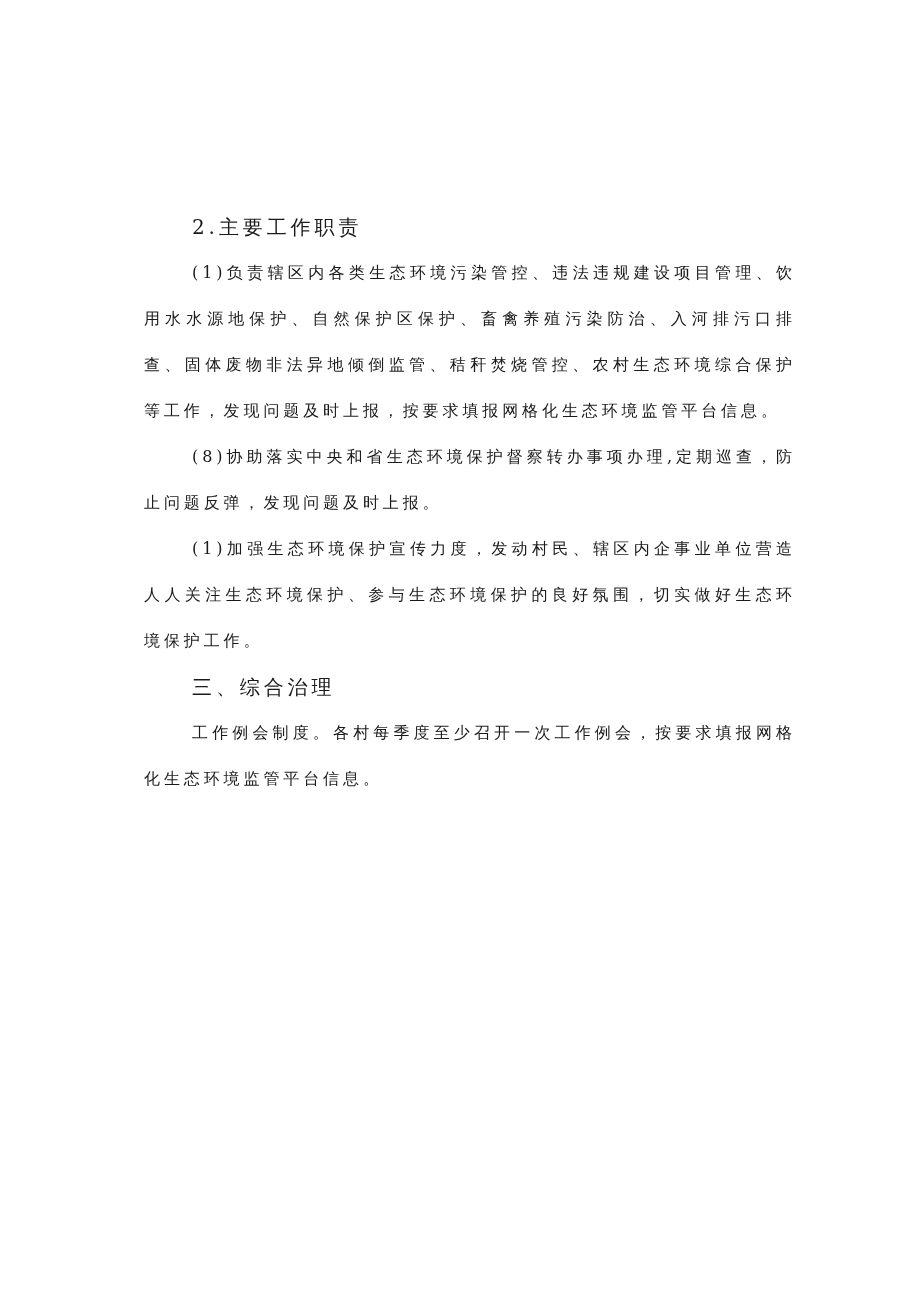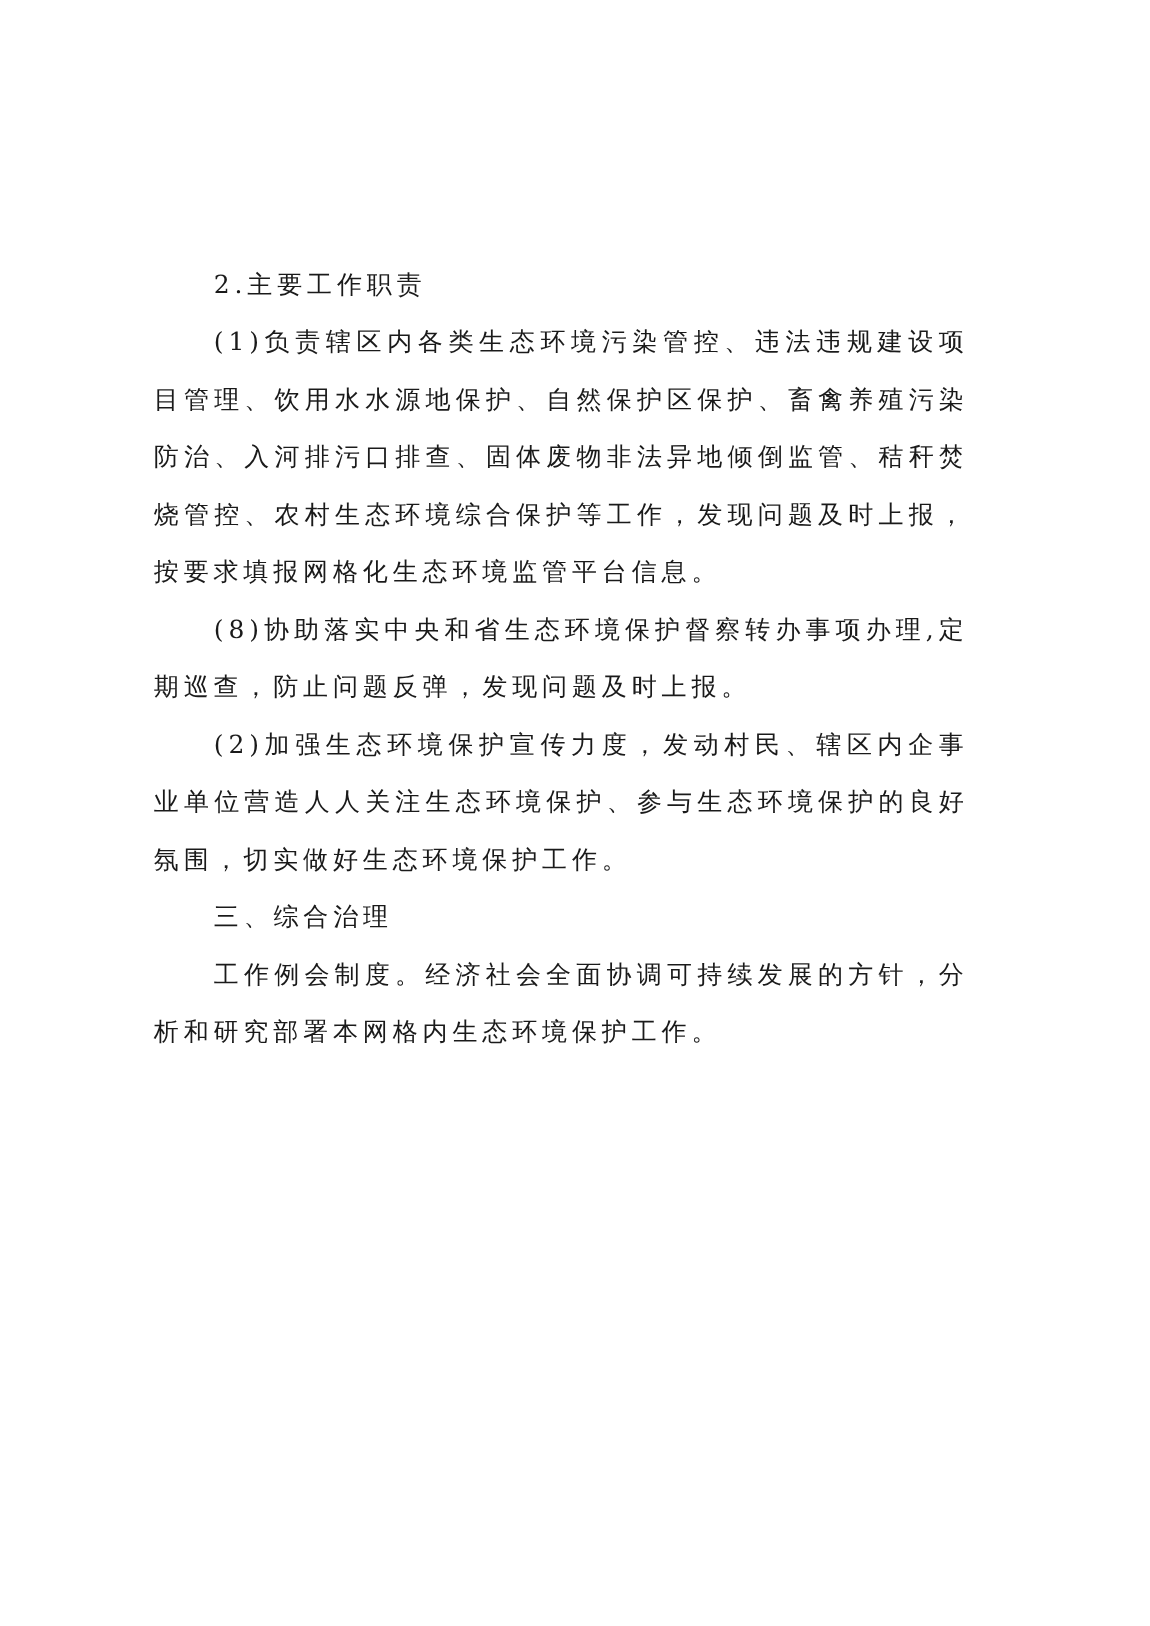--- a/index.html
+++ b/index.html
@@ -10,27 +10,27 @@
     body {
       width: 920px;
       height: 1301px;
       position: relative;
       overflow: hidden;
       font-family: "DejaVu Serif", "Liberation Serif", serif;
       color: #1a1a1a;
     }
     .page {
       position: absolute;
-      left: 123px;
+      left: 144px;
       top: 204px;
       width: 652px;
     }
     .para {
       margin: 0;
-      font-size: 20px;
+      font-size: 16px;
       line-height: 46px;
       letter-spacing: 3.9px;
       text-align: justify;
       text-align-last: left;
       word-break: break-all;
     }
     .indent {
       text-indent: 48px;
     }
     .heading {
@@ -41,16 +41,16 @@
       text-indent: 48px;
     }
   </style>
 </head>
 <body>
 
 <div class="page">
   <p class="heading">2.主要工作职责</p>
   <p class="para indent">(1)负责辖区内各类生态环境污染管控、违法违规建设项目管理、饮用水水源地保护、自然保护区保护、畜禽养殖污染防治、入河排污口排查、固体废物非法异地倾倒监管、秸秆焚烧管控、农村生态环境综合保护等工作，发现问题及时上报，按要求填报网格化生态环境监管平台信息。</p>
   <p class="para indent">(8)协助落实中央和省生态环境保护督察转办事项办理,定期巡查，防止问题反弹，发现问题及时上报。</p>
-  <p class="para indent">(2)加强生态环境保护宣传力度，发动村民、辖区内企事业单位营造人人关注生态环境保护、参与生态环境保护的良好氛围，切实做好生态环境保护工作。</p>
+  <p class="para indent">(1)加强生态环境保护宣传力度，发动村民、辖区内企事业单位营造人人关注生态环境保护、参与生态环境保护的良好氛围，切实做好生态环境保护工作。</p>
   <p class="heading">三、综合治理</p>
-  <p class="para indent">工作例会制度。经济社会全面协调可持续发展的方针，分析和研究部署本网格内生态环境保护工作。</p>
+  <p class="para indent">工作例会制度。各村每季度至少召开一次工作例会，按要求填报网格化生态环境监管平台信息。</p>
 </div>
 
 </body></html>

